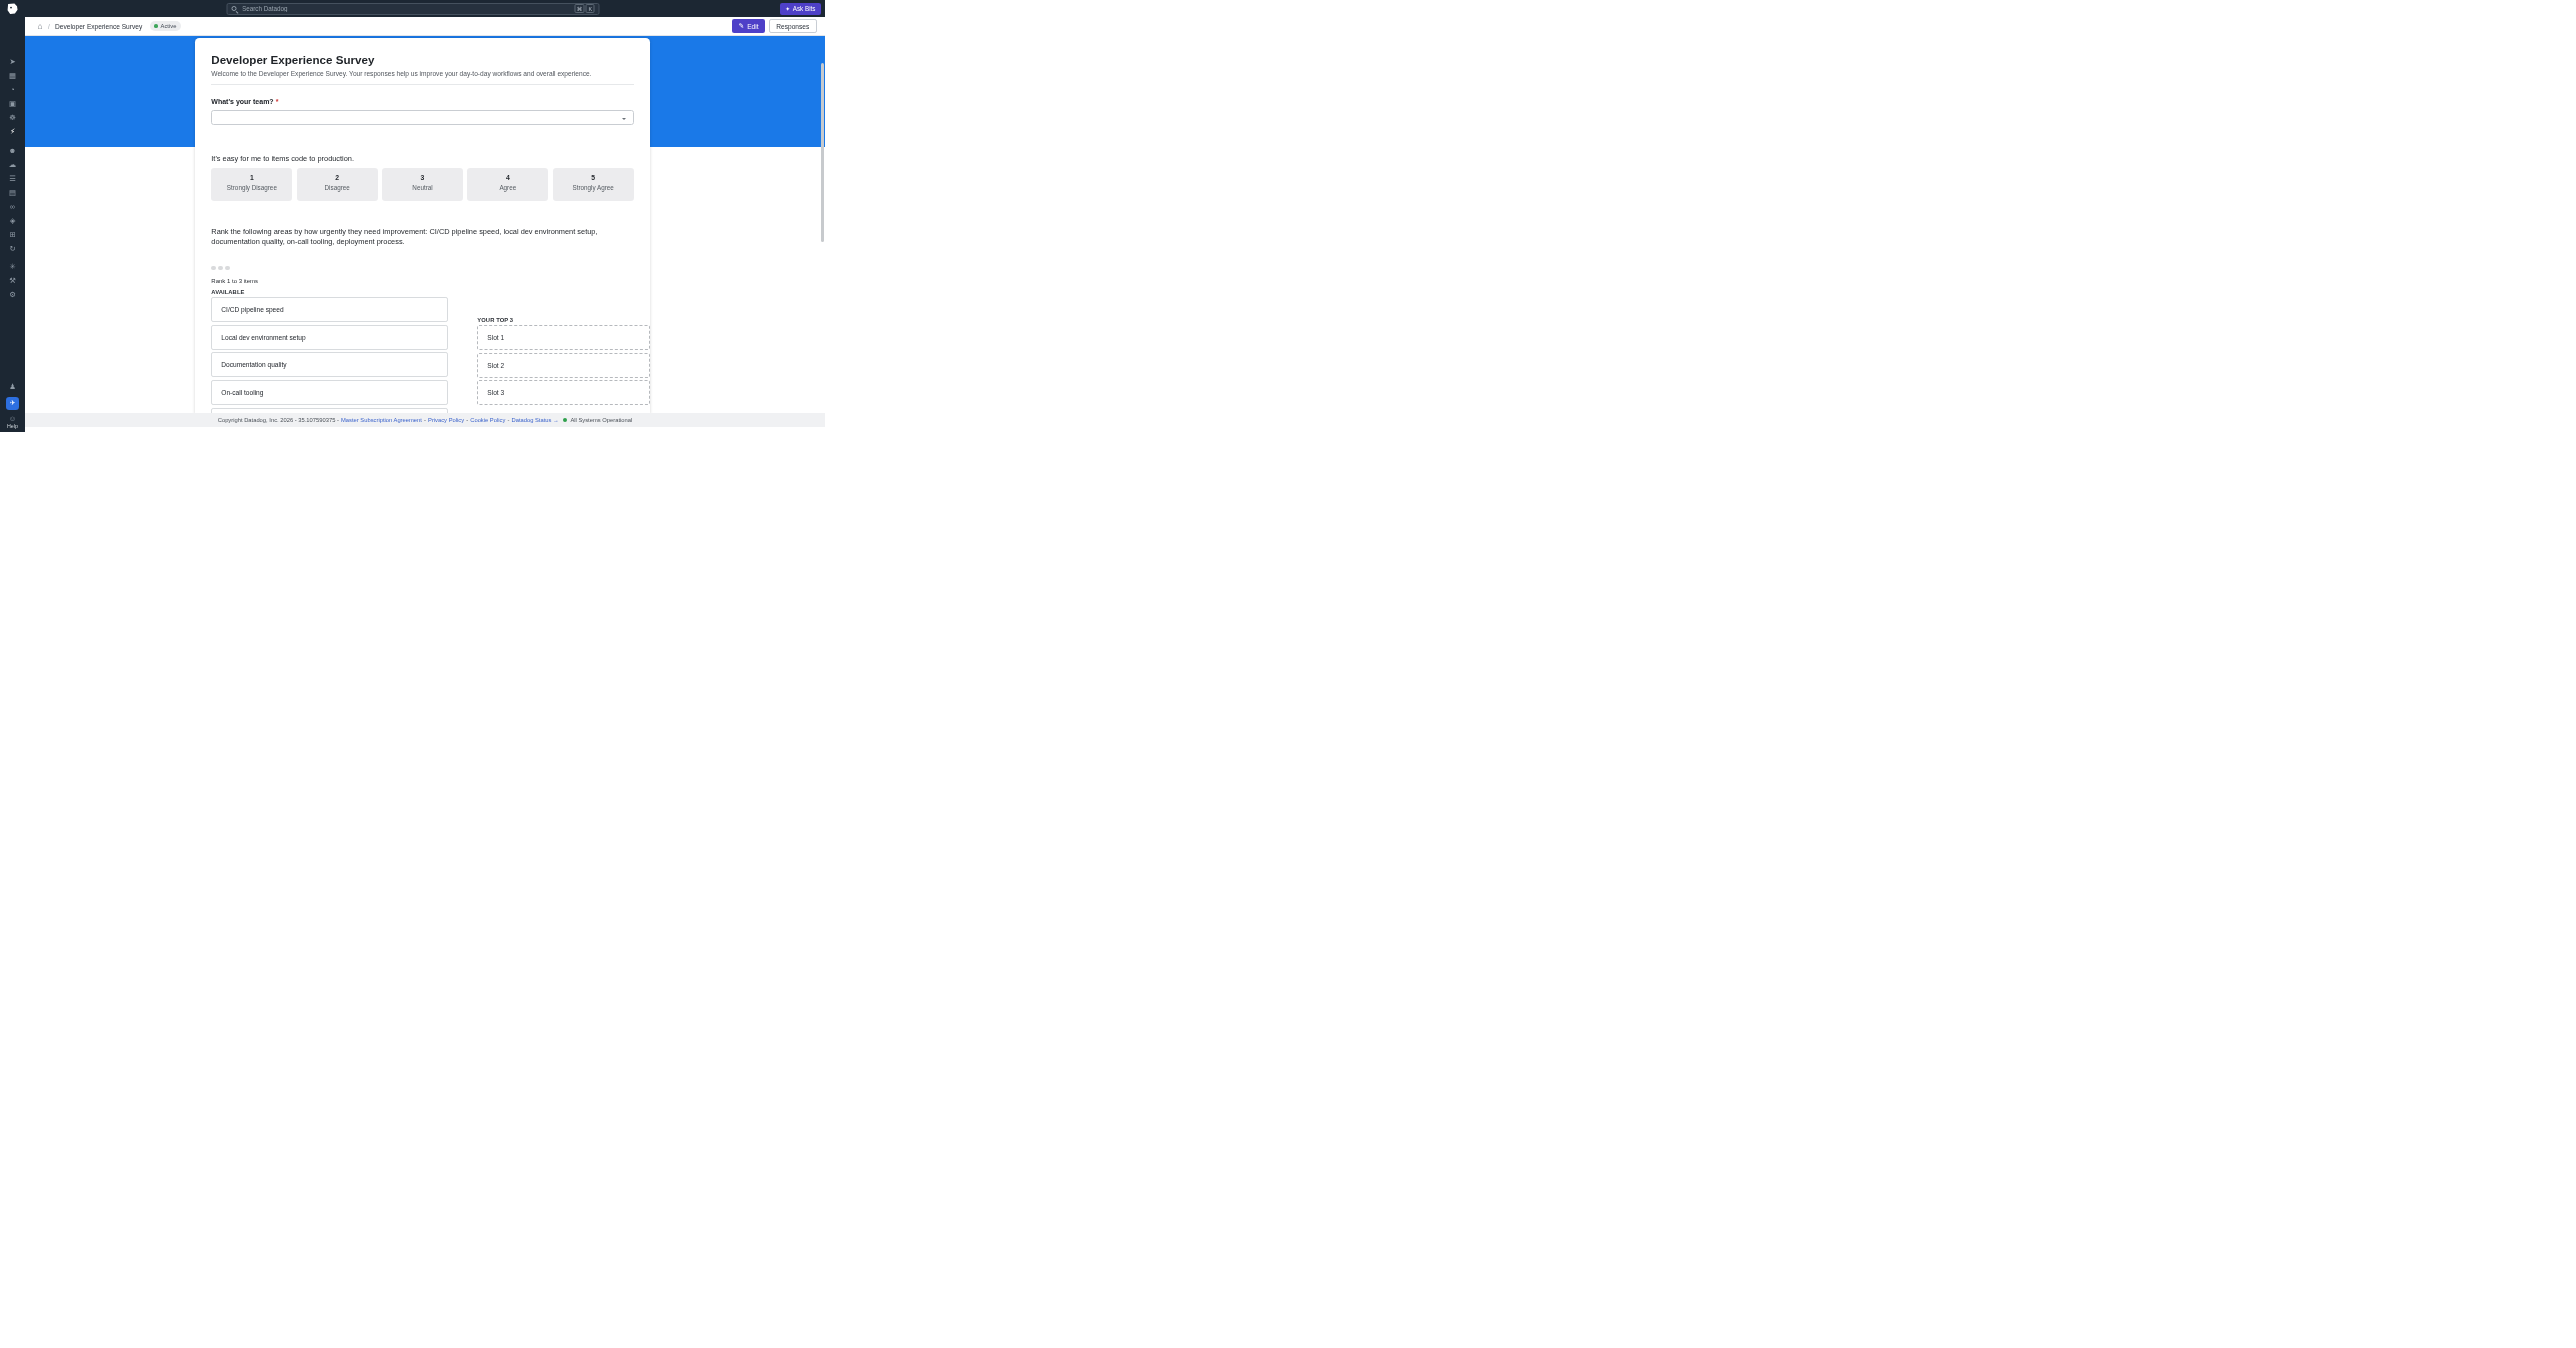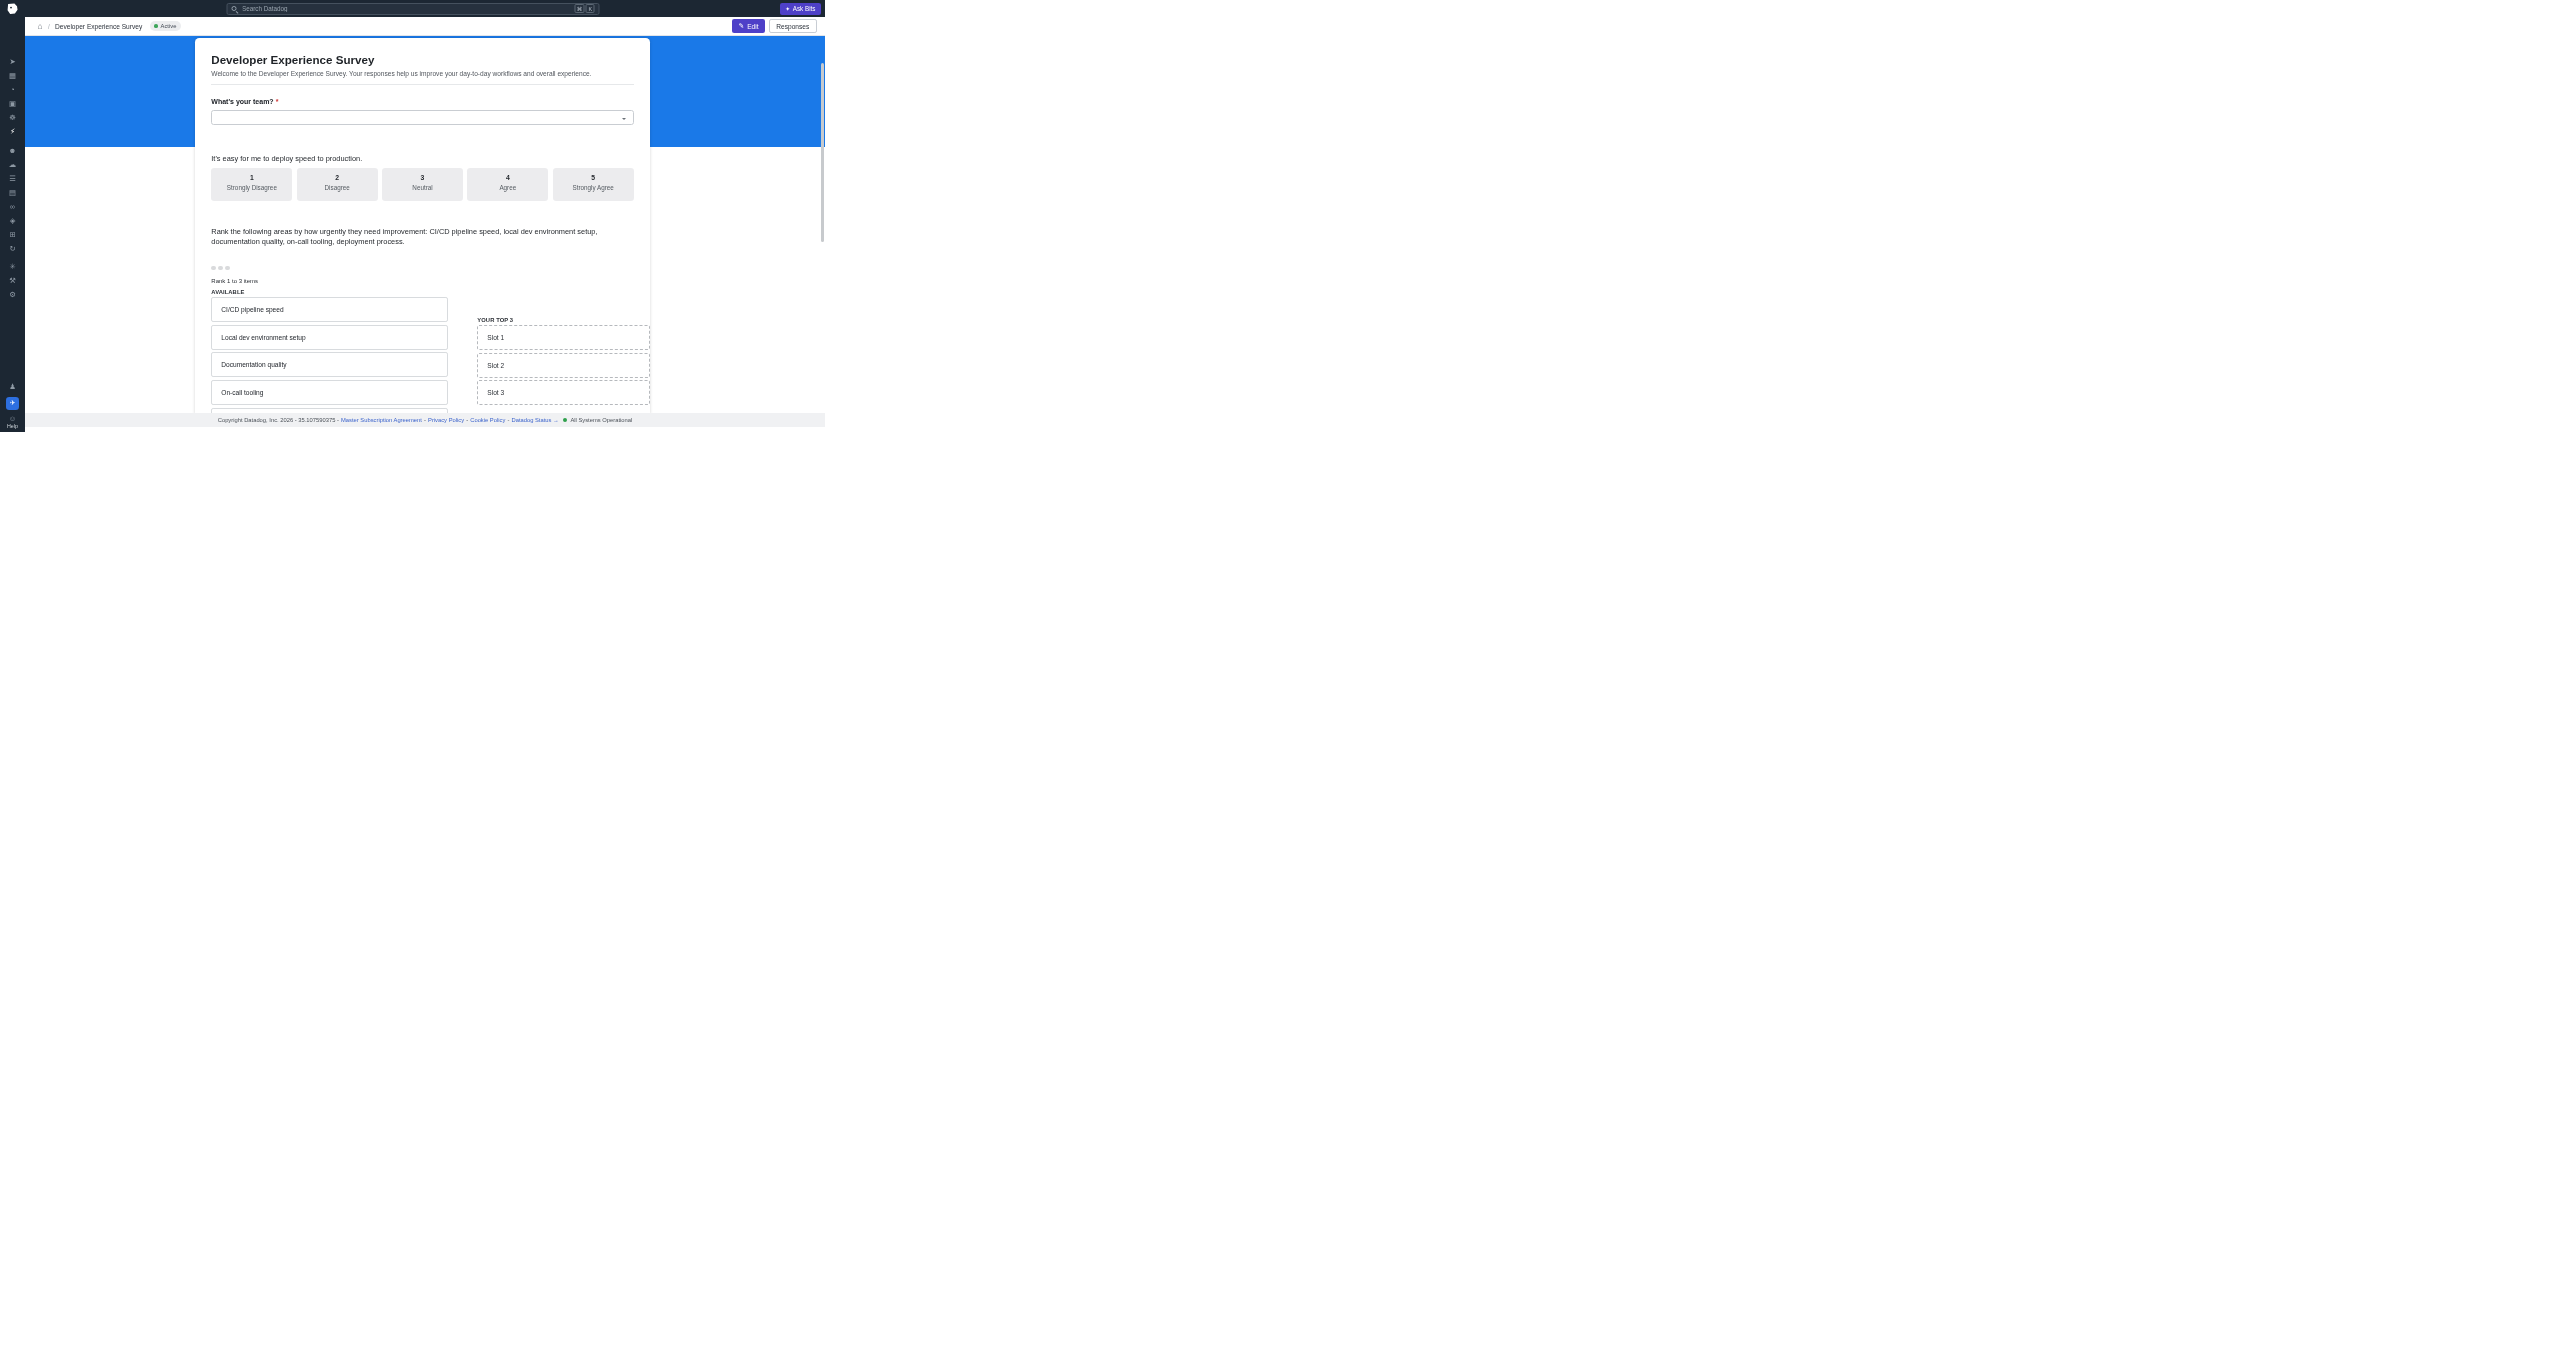--- a/index.html
+++ b/index.html
@@ -182,21 +182,21 @@
       <div class="q-label">
         <span>What's your team?</span><span class="req">*</span>
       </div>
       <div class="select">
         <span></span>
         <span class="chev"></span>
       </div>
     </div>
 
     <div class="q2">
-      <div class="q-label-plain">It's easy for me to deploy speed to production.</div>
+      <div class="q-label-plain">It's easy for me to items code to production.</div>
       <div class="likert">
         <div class="likert-opt">
           <div class="num">1</div>
           <div class="lab">Strongly Disagree</div>
         </div>
         <div class="likert-opt">
           <div class="num">2</div>
           <div class="lab">Disagree</div>
         </div>
         <div class="likert-opt">

